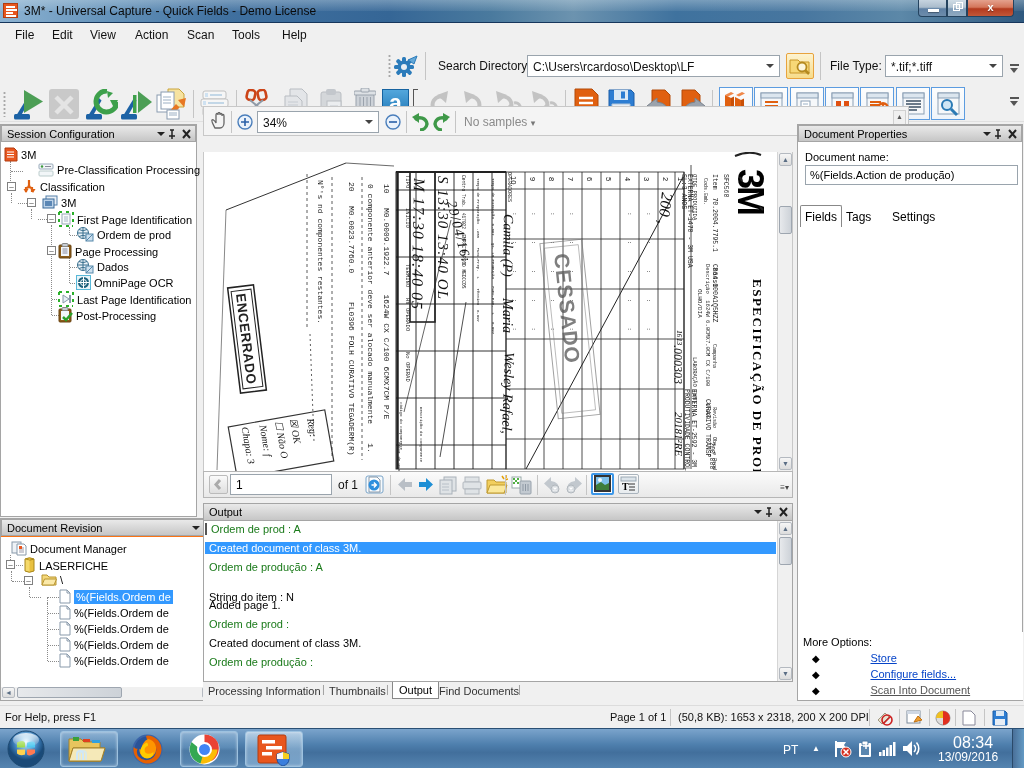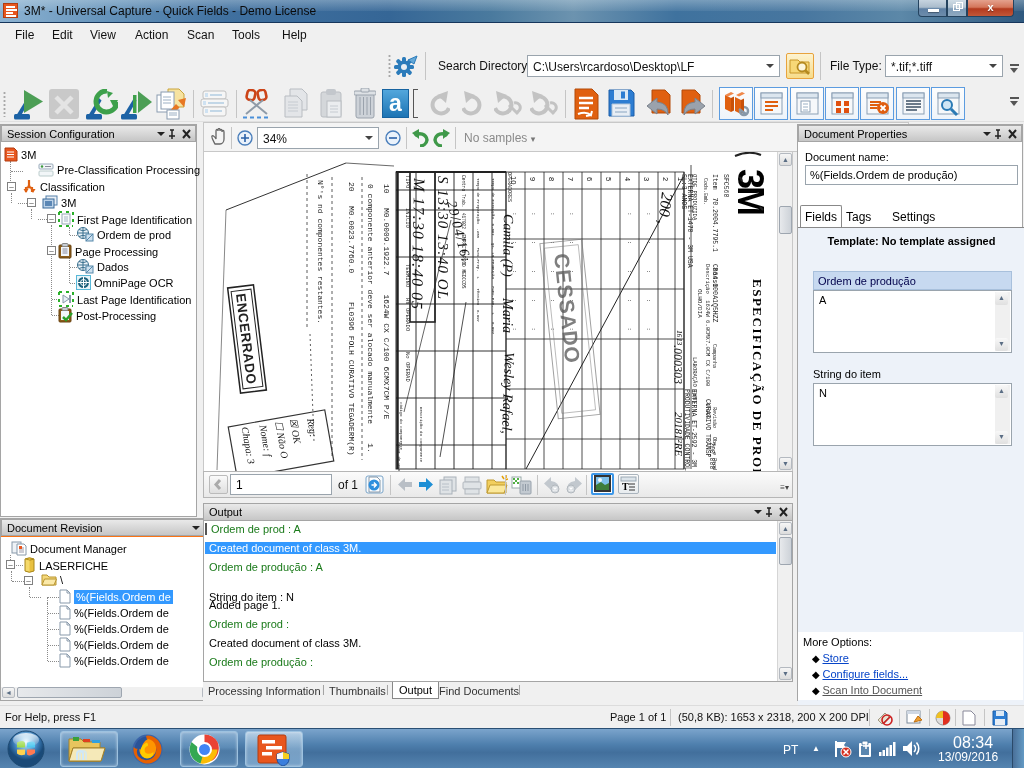--- a/index.html
+++ b/index.html
@@ -34,42 +34,42 @@
 
 
 .phead{position:absolute;left:0;top:0;right:0;height:17px;background:linear-gradient(#e9e9e9,#c6c6c6);border:1px solid #a5a5a5;border-bottom:1px solid #a5a5a5;}
 .phead .ptitle{position:absolute;left:5px;top:2px;font-size:11px;color:#000;}
 
 
 .trow{position:absolute;height:16px;white-space:nowrap;font-size:11px;color:#000;}
 .texp{position:absolute;width:9px;height:9px;border:1px solid #808080;background:#fff;font-size:8px;line-height:7px;text-align:center;color:#333;}
 
 
-#vtb{left:203px;top:122px;width:706px;height:30px;background:#f4f4f4;border:1px solid #c8c8c8;}
+#vtb{left:203px;top:106px;width:706px;height:30px;background:#f4f4f4;border:1px solid #c8c8c8;}
 #viewer{left:203px;top:152px;width:590px;height:319px;background:#fff;border-left:1px solid #c8c8c8;border-right:1px solid #c8c8c8;overflow:hidden;}
 #navbar{left:203px;top:471px;width:590px;height:27px;background:linear-gradient(#fbfbfb,#e9e9e9);border:1px solid #b6b6b6;}
 #output{left:203px;top:503px;width:590px;height:198px;background:#f0f0f0;}
 
 
 .sbv{position:absolute;background:#f0f0f0;border-left:1px solid #d5d5d5;}
 .sbbtn{position:absolute;left:1px;width:13px;height:13px;background:linear-gradient(#f6f6f6,#dcdcdc);border:1px solid #b4b9c0;border-radius:2px;color:#5a6d84;font-size:7px;text-align:center;line-height:12px;}
 .sbthumb{position:absolute;left:1px;width:13px;background:linear-gradient(90deg,#e7e9ec,#cdd2d8);border:1px solid #9ea6b0;border-radius:2px;}
 
 
 .orow{position:absolute;left:1px;font-size:11px;white-space:nowrap;padding-left:4px;}
 .green{color:#1a7a1a;}
 
 
 .flabel{position:absolute;font-size:11px;color:#000;}
 .finput{position:absolute;background:#fff;border:1px solid #9aa4ad;font-size:11px;color:#000;}
 .tab{position:absolute;font-size:12px;color:#000;}
 .fieldhead{position:absolute;background:#c7d9f0;border:1px solid #a8c0dc;font-size:11px;color:#00004a;}
 .tarea{position:absolute;background:#fff;border:1px solid #9aa4ad;}
 .tascroll{position:absolute;right:1px;top:1px;bottom:1px;width:15px;background:#f0f0f0;}
-.link{font-size:11px;text-decoration:underline;color:#0644c8;}
+.link{font-size:11px;text-decoration:underline;color:#0644c8;margin-left:48px;}
 
 
 #statusbar{left:0;top:705px;width:1024px;height:23px;background:#f0f0f0;border-top:1px solid #dcdcdc;font-size:11px;color:#111;}
 
 
 #taskbar{left:0;top:728px;width:1024px;height:40px;background:linear-gradient(#7ba4cc,#4e7fad 40%,#426f9c 60%,#5584b0);border-top:1px solid #2a4f74;}
 .tkbox{position:absolute;top:2px;width:58px;height:36px;border:1px solid #9dc2e0;border-radius:3px;background:linear-gradient(#b9d4ea66,#6f9cc488 45%,#527fa9aa 55%,#6391bb88);box-shadow:inset 0 0 3px #ffffff88;}
 .tray{color:#fff;font-size:12px;}
 </style></head>
 <body>
@@ -903,45 +903,26 @@
 <div class="abs" style="left:797px;top:124px;width:226px;height:577px;border:1px solid #a5a5a5;background:#fff">
   <div class="phead">
       <div class="ptitle">Document Properties</div>
     <svg style="position:absolute;right:3px;top:3px" width="36" height="11" viewBox="0 0 36 11">
         <path d="M1 3 l4 4 l4 -4 z" fill="#222"></path>
         <path d="M16 1 v6 M13 7 h6 M16 7 v3 M14 1 h4" stroke="#222" stroke-width="1.5" fill="none"></path>
         <path d="M27 1 l7 8 M34 1 l-7 8" stroke="#222" stroke-width="2"></path>
       </svg>
   </div>
   <div class="flabel" style="left:7px;top:26px">Document name:</div>
-  <div class="finput" style="left:7px;top:40px;width:213px;height:20px;padding:3px 0 0 4px">%(Fields.Ordem de produção)</div>
+  <div class="finput" style="left:7px;top:40px;width:213px;height:20px;padding:3px 0 0 4px">%(Fields.Action de produção)</div>
 
   <div style="position:absolute;left:0;top:80px;width:227px;height:22px">
     <div style="position:absolute;left:2px;top:0;width:42px;height:22px;background:#fff;border:1px solid #888;border-bottom:none;border-radius:2px 2px 0 0;text-align:center;padding-top:4px;font-size:12px">Fields</div>
     <div class="tab" style="left:48px;top:5px">Tags</div>
     <div class="tab" style="left:94px;top:5px">Settings</div>
-  </div>
-  <div style="position:absolute;left:0;top:102px;width:227px;height:508px;background:#edf2f9;border-top:1px solid #888">
-    <div style="position:absolute;left:0;top:7px;width:100%;text-align:center;font-weight:bold;font-size:11px">Template: No template assigned</div>
-    <div class="fieldhead" style="left:15px;top:43px;width:199px;height:19px;padding:3px 0 0 4px">Ordem de produção</div>
-    <div class="tarea" style="left:15px;top:62px;width:199px;height:63px">
-      <div style="position:absolute;left:5px;top:3px;font-size:11px">A</div>
-      <div class="tascroll">
-          <div class="sbbtn" style="top:0;left:0;border:none;background:linear-gradient(#f8f8f8,#e0e0e0)">▲</div>
-          <div class="sbbtn" style="bottom:0;left:0;border:none;background:linear-gradient(#f8f8f8,#e0e0e0)">▼</div>
-        </div>
-    </div>
-    <div class="flabel" style="left:15px;top:140px">String do item</div>
-    <div class="tarea" style="left:15px;top:155px;width:199px;height:63px">
-      <div style="position:absolute;left:5px;top:3px;font-size:11px">N</div>
-      <div class="tascroll">
-          <div class="sbbtn" style="top:0;left:0;border:none;background:linear-gradient(#f8f8f8,#e0e0e0)">▲</div>
-          <div class="sbbtn" style="bottom:0;left:0;border:none;background:linear-gradient(#f8f8f8,#e0e0e0)">▼</div>
-        </div>
-    </div>
   </div>
   <div style="position:absolute;left:0;bottom:0;width:225px;height:68px;background:#fff">
     <div style="position:absolute;left:5px;top:4px;font-size:11px">More Options:</div>
     <div style="position:absolute;left:14px;top:20px;font-size:10px">◆ <span class="link">Store</span></div>
     <div style="position:absolute;left:14px;top:36px;font-size:10px">◆ <span class="link">Configure fields...</span></div>
     <div style="position:absolute;left:14px;top:52px;font-size:10px">◆ <span class="link" style="color:#555">Scan Into Document</span></div>
   </div>
 </div>
 
 <div id="statusbar" class="abs">

